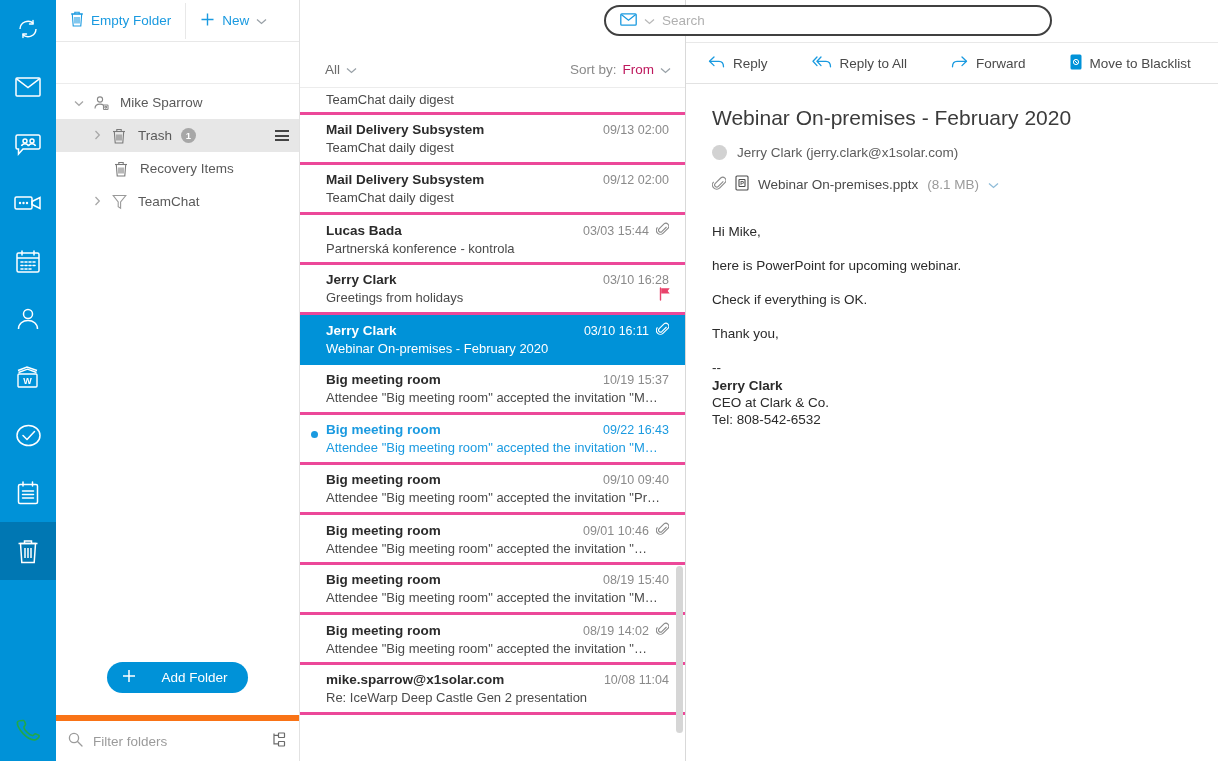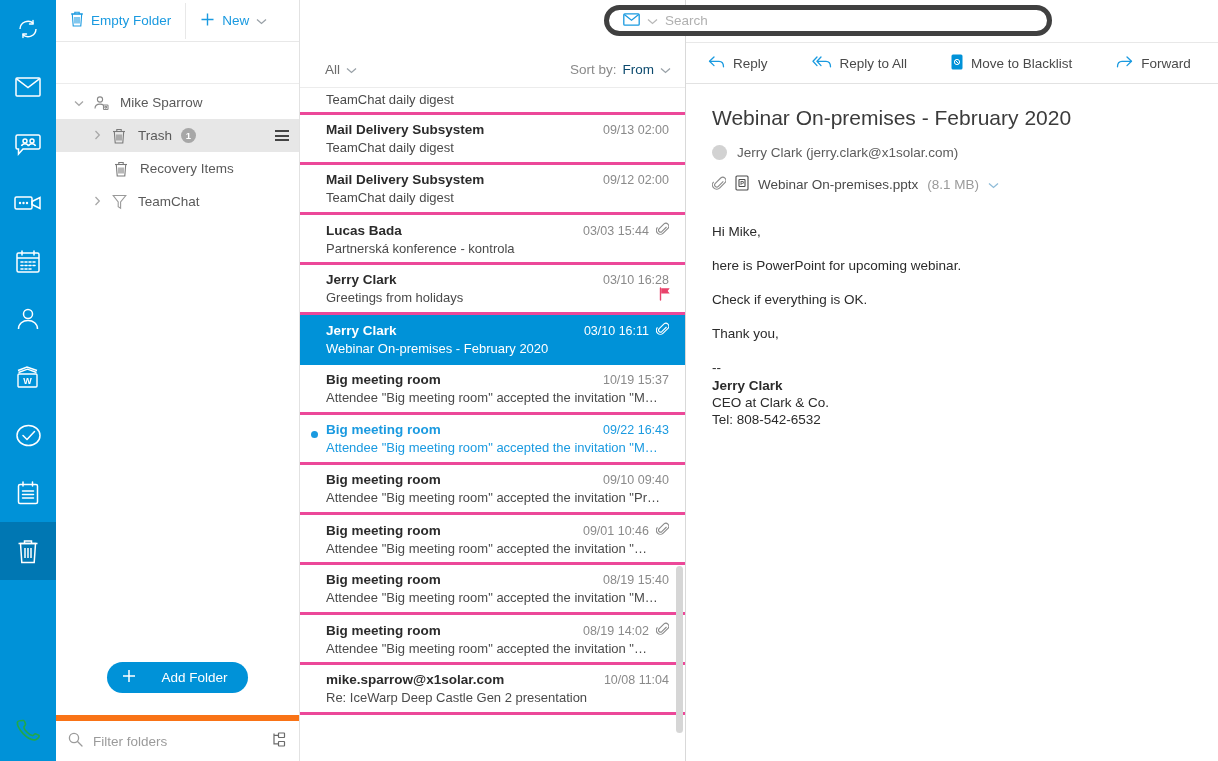--- a/index.html
+++ b/index.html
@@ -102,21 +102,21 @@
   }
   .list-header {
     height: 36px; min-height: 36px;
     display: flex; align-items: center; justify-content: space-between;
     padding: 0 14px 0 25px; border-bottom: 1px solid #ececec;
     font-size: 13.5px; color: #6c6c6c;
     margin-top: 52px;
   }
   .list-header .left, .list-header .right { display: flex; align-items: center; gap: 6px; cursor: pointer;}
   .list-header .sortlabel { color: #8a8a8a; }
-  .list-header .sortval { color: #0c4a6e; }
+  .list-header .sortval { color: #be185d; }
   .list-scroll {
     flex: 1 1 auto; overflow: hidden; position: relative;
   }
   .msg {
     height: 50px; border-bottom: 3px solid #ec4899;
     padding: 6px 16px 6px 26px; cursor: pointer; position: relative;
     display: flex; flex-direction: column; justify-content: center; gap: 3px;
   }
   .msg.clipped { height: 27px; padding-top: 0; padding-bottom: 5px; justify-content: flex-end; overflow: hidden;}
   .msg .r1 { display: flex; align-items: baseline; }
@@ -170,21 +170,21 @@
   .sig-line { font-size: 13.5px; color: #2b2b2b; line-height: 1.25;}
 
   
   .topbar {
     position: absolute; top: 0; left: 56px; right: 0; height: 42px;
     display: flex; align-items: center; pointer-events: none;
   }
   .search-wrap {
     position: absolute; left: 548px; top: 5px;
     width: 448px; height: 31px;
-    border: 5px solid #404040; border-radius: 16px;
+    border: 2px solid #404040; border-radius: 16px;
     display: flex; align-items: center; gap: 7px; padding: 0 14px;
     background: #fff; pointer-events: auto;
   }
   .search-wrap .ph { color: #b0b0b0; font-size: 13.5px; }
   .search-wrap .chev { color: #b9b9b9; }
 </style>
 </head>
 <body>
 
 <div class="app">
@@ -592,36 +592,36 @@
           <svg width="20" height="14" viewBox="0 0 20 14" fill="none" stroke="#1a9ae0" stroke-width="1.3">
             <path d="M5 2 1 6.3 5 10.6" stroke-linecap="round" stroke-linejoin="round"></path>
             <path d="M9 2 5 6.3 9 10.6" stroke-linecap="round" stroke-linejoin="round"></path>
             <path d="M5.4 6.3H14c3 0 4.5 2 4.5 5.5" stroke-linecap="round"></path>
           </svg>
         </span>
         <span>Reply to All</span>
       </div>
       <div class="rbtn">
         <span>
+          <svg width="17" height="14" viewBox="0 0 17 14" fill="none" stroke="#1a9ae0" stroke-width="1.3">
+            <path d="M11 2 15.5 6.3 11 10.6" stroke-linecap="round" stroke-linejoin="round"></path>
+            <path d="M15.2 6.3H6c-3 0-4.5 2-4.5 5.5" stroke-linecap="round"></path>
+          </svg>
+        </span>
+        <span>Forward</span>
+      </div>
+      <div class="rbtn">
+        <span>
           <svg width="12" height="16" viewBox="0 0 12 16">
             <rect x="0.5" y="0.5" width="11" height="15" rx="1.5" fill="#0092d8"></rect>
             <circle cx="6" cy="8" r="2.6" fill="none" stroke="#fff" stroke-width="1"></circle>
             <path d="M4.2 6.2 7.8 9.8" stroke="#fff" stroke-width="1"></path>
           </svg>
         </span>
         <span>Move to Blacklist</span>
-      </div>
-      <div class="rbtn">
-        <span>
-          <svg width="17" height="14" viewBox="0 0 17 14" fill="none" stroke="#1a9ae0" stroke-width="1.3">
-            <path d="M11 2 15.5 6.3 11 10.6" stroke-linecap="round" stroke-linejoin="round"></path>
-            <path d="M15.2 6.3H6c-3 0-4.5 2-4.5 5.5" stroke-linecap="round"></path>
-          </svg>
-        </span>
-        <span>Forward</span>
       </div>
       <div class="rbtn">
         
         
       </div>
 
     </div>
 
     <div class="read-body">
       <h1 class="read-subject">Webinar On-premises - February 2020</h1>

